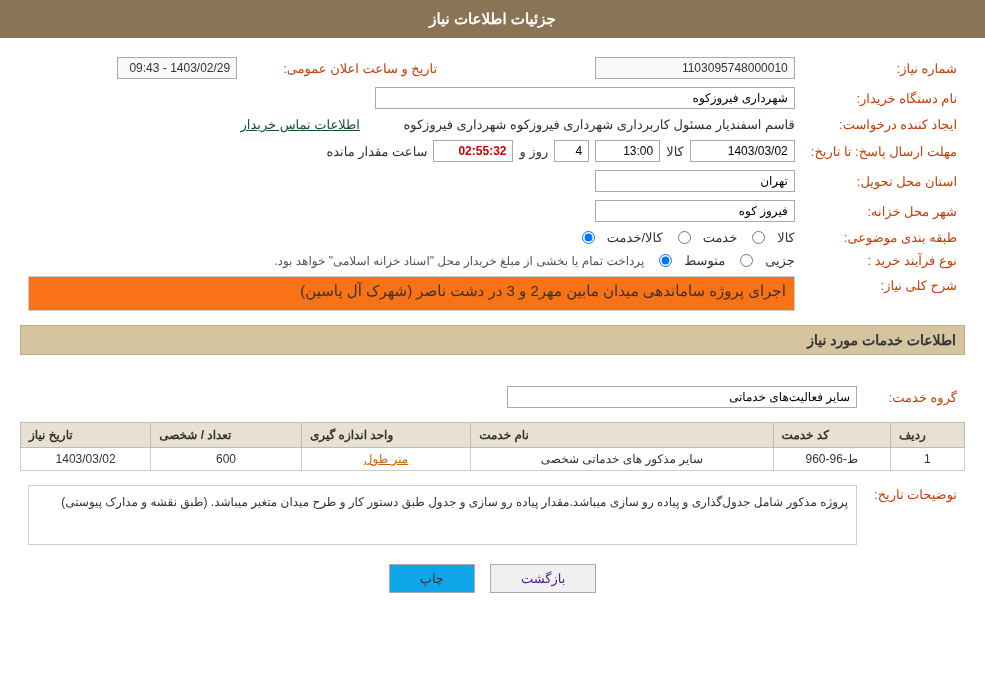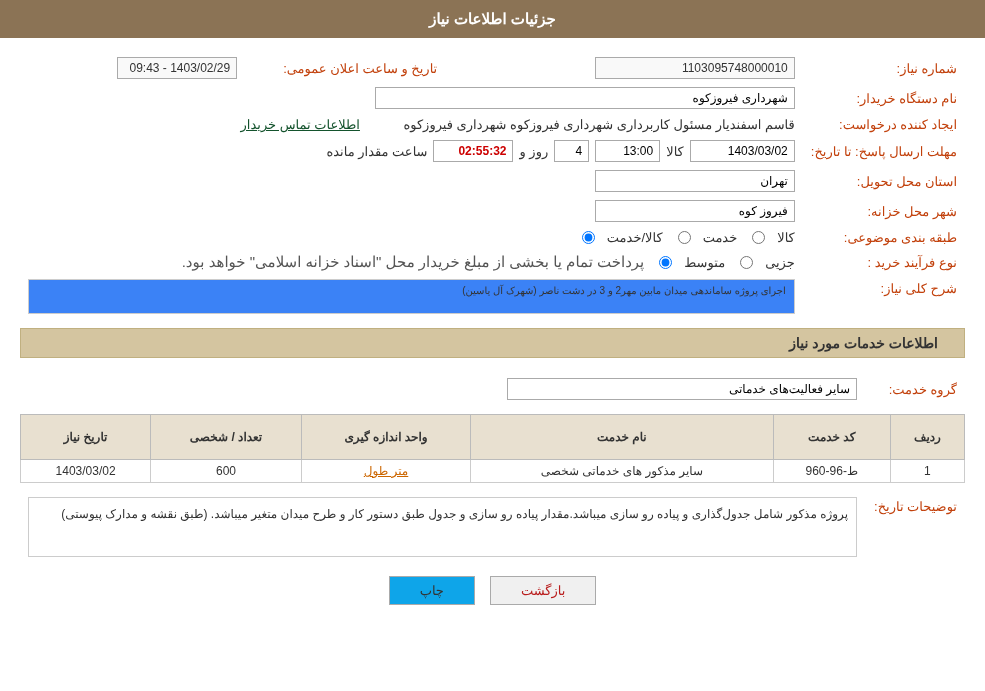--- a/index.html
+++ b/index.html
@@ -22,24 +22,24 @@
       text-align: center;
       padding: 10px 20px;
       font-size: 15px;
       font-weight: bold;
     }
     .content {
       padding: 15px 20px;
     }
     .section-title {
       background: #d4c5a0;
-      padding: 6px 26px;
+      padding: 6px 8px;
       font-weight: bold;
       font-size: 14px;
-      margin-bottom: 16px;
+      margin-bottom: 27px;
       border: 1px solid #c0b080;
     }
     .form-table {
       width: 100%;
       border-collapse: collapse;
       margin-bottom: 10px;
     }
     .form-table td {
       padding: 4px 8px;
       vertical-align: middle;
@@ -88,22 +88,22 @@
     }
     .data-table {
       width: 100%;
       border-collapse: collapse;
       margin-bottom: 10px;
       font-size: 12px;
     }
     .data-table th {
       background: #e8e0d0;
       border: 1px solid #bbb;
-      padding: 15px 8px;
-      text-align: center;
+      padding: 5px 8px;
+      text-align: left;
       font-weight: bold;
     }
     .data-table td {
       border: 1px solid #ccc;
       padding: 4px 8px;
       text-align: center;
     }
     .data-table tr:nth-child(even) td {
       background: #f8f8f8;
     }
@@ -119,21 +119,21 @@
       font-size: 13px;
       cursor: pointer;
       border: 1px solid #aaa;
     }
     .btn-print {
       background: #0ea5e9;
       color: #333;
     }
     .btn-back {
       background: #f0f0f0;
-      color: #b91c1c;
+      color: #4c1d95;
     }
   </style>
 </head>
 <body>
 
 <div class="page-wrapper">
 
   <div class="header-bar">
     <span>جزئیات اطلاعات نیاز</span>
   </div>
@@ -223,29 +223,29 @@
         <td colspan="3">
           <div style="display:flex; flex-direction:row; align-items:center; gap:15px;">
             <div class="radio-item">
               <span>جزیی</span>
               <input type="radio" name="farayand" style="">
             </div>
             <div class="radio-item">
               <span>متوسط</span>
               <input type="radio" name="farayand" checked="" style="">
             </div>
-            <span style="font-size:15px; color:#555;">پرداخت تمام یا بخشی از مبلغ خریدار محل "اسناد خزانه اسلامی" خواهد بود.</span>
+            <span style="font-size:12px; color:#555;">پرداخت تمام یا بخشی از مبلغ خریدار محل "اسناد خزانه اسلامی" خواهد بود.</span>
           </div>
         </td>
       </tr>
 
       <tr>
         <td class="label-cell" style="vertical-align:top; padding-top:6px;">شرح کلی نیاز:</td>
         <td colspan="3">
-          <div style="border:1px solid #ccc; padding:5px 8px; background:#3b82f6; min-height:35px; direction:rtl; font-size:10px;">
+          <div style="border:1px solid #ccc; padding:5px 8px; background:#f97316; min-height:35px; direction:rtl; font-size:15px;">
             <span>اجرای پروژه ساماندهی میدان مابین مهر2 و 3 در دشت ناصر (شهرک آل یاسین)</span>
           </div>
         </td>
       </tr>
     </tbody>
       </table>
 
     <div class="section-title">اطلاعات خدمات مورد نیاز</div>
 
     <table class="form-table">

